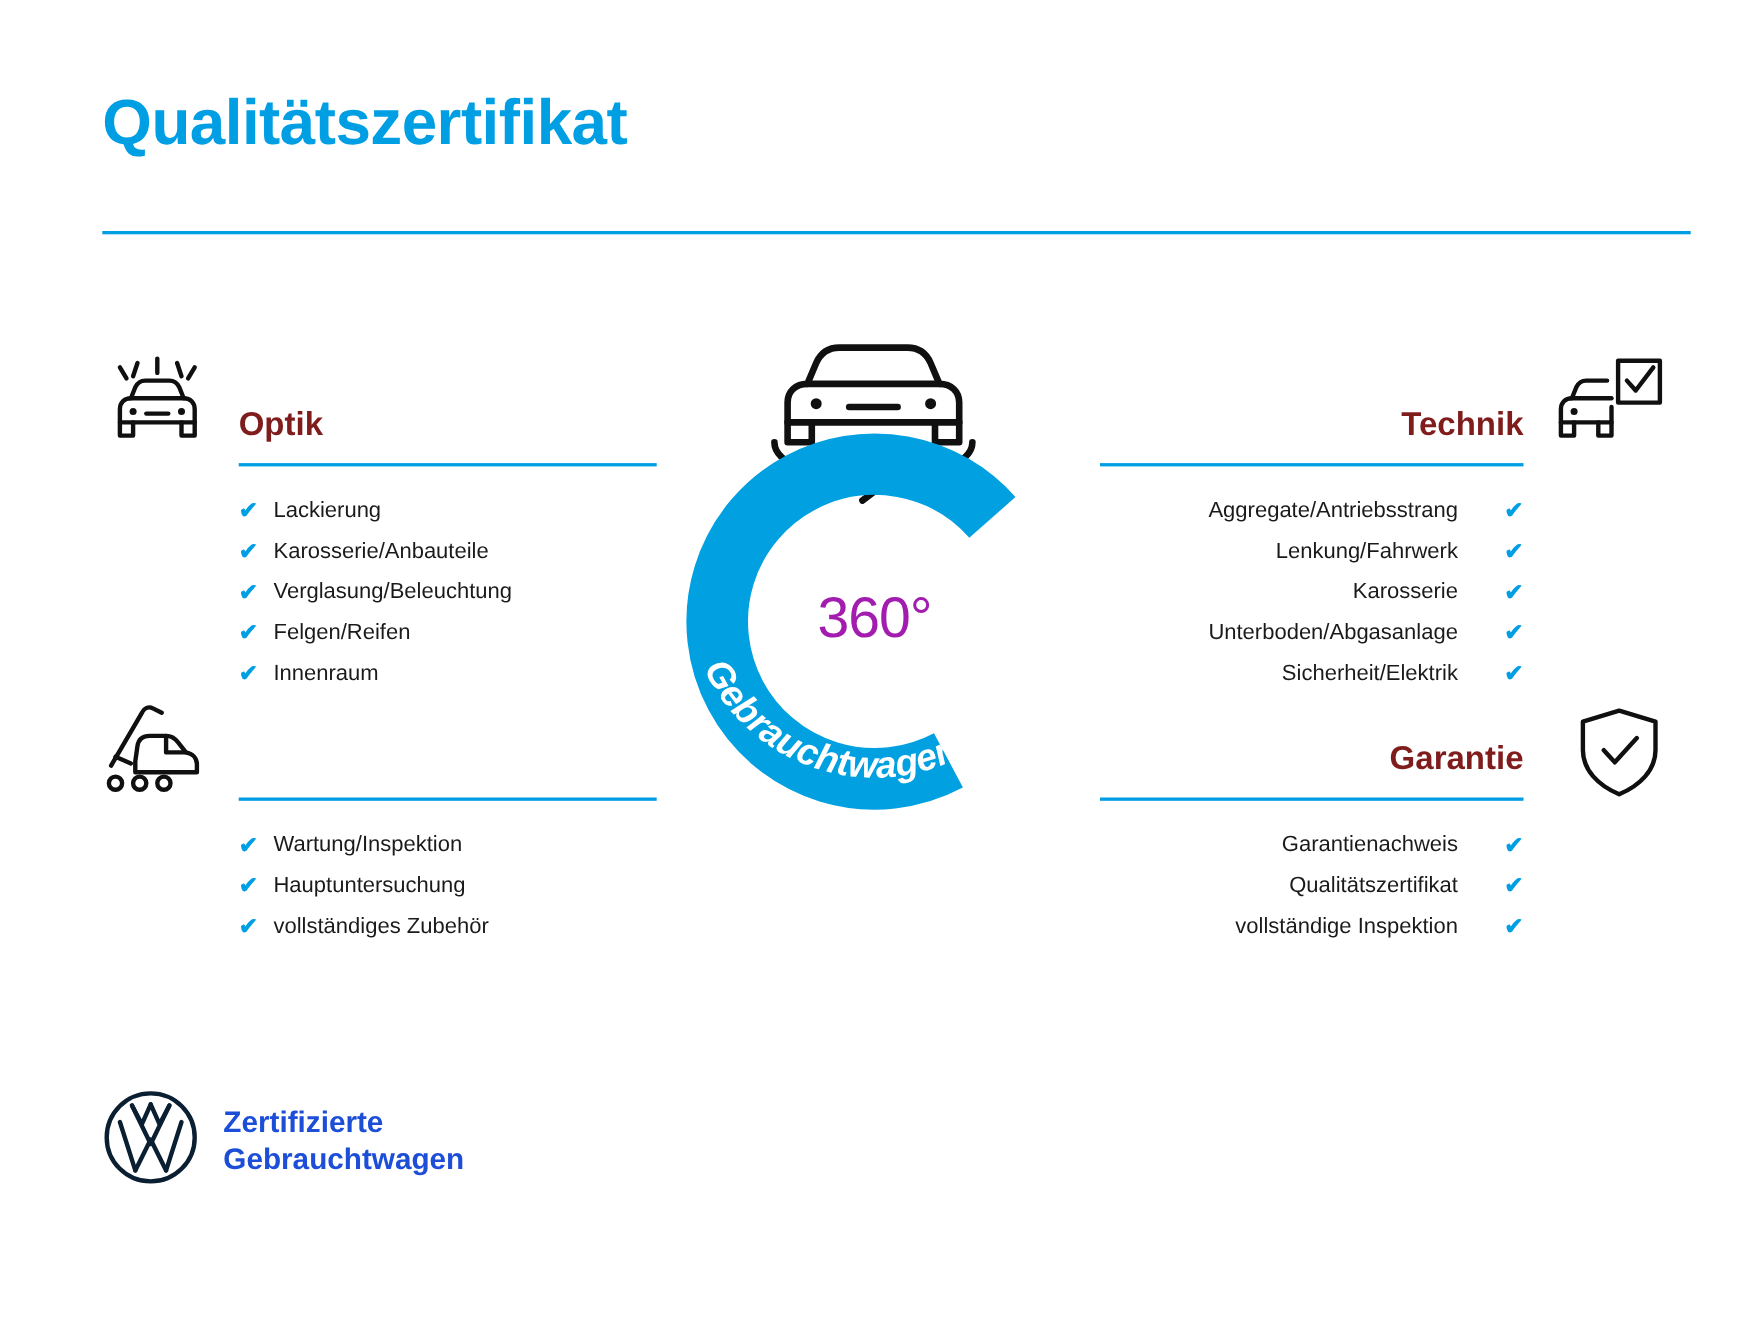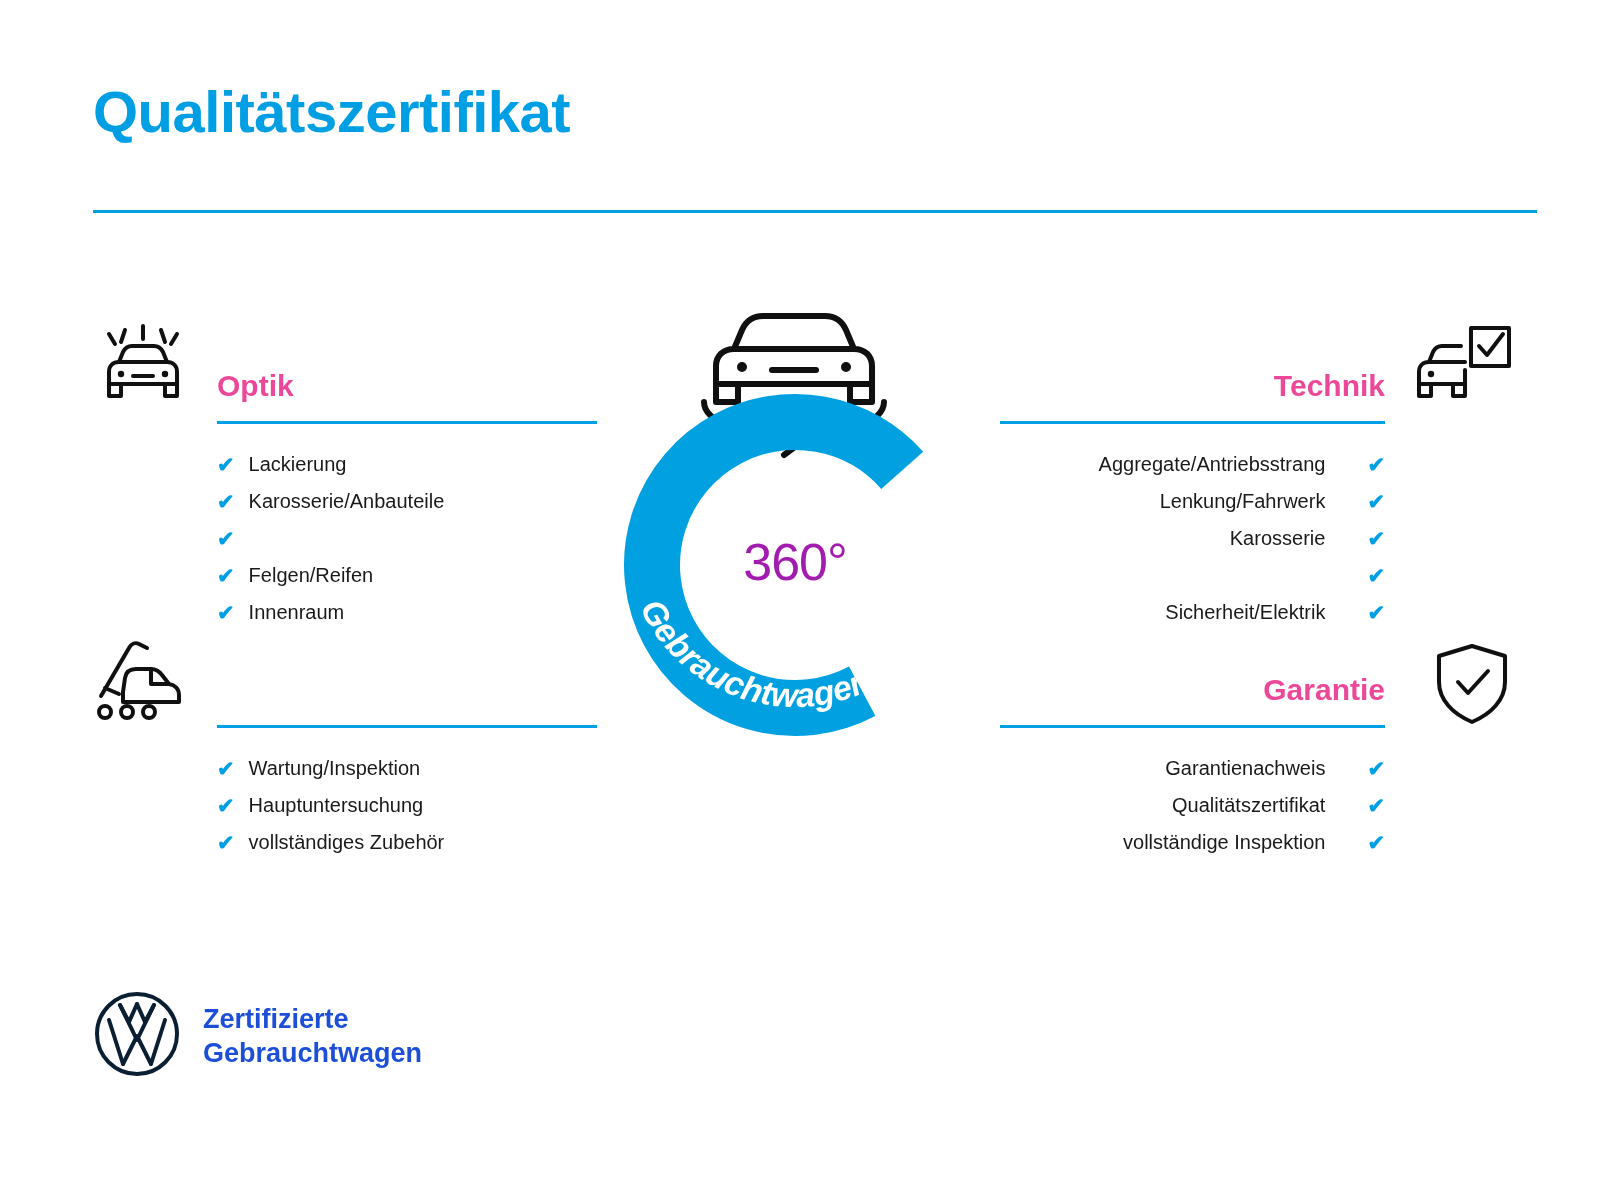--- a/index.html
+++ b/index.html
@@ -35,21 +35,21 @@
   
   .block { position: absolute; }
 
   .block-head {
     position: relative;
     height: 56px;
   }
   .block-head .head-label {
     font-size: 30px;
     font-weight: bold;
-    color: #ec4899;
+    color: #7f1d1d;
     line-height: 36px;
   }
   .head-rule {
     position: absolute;
     left: 0; right: 0;
     bottom: 0;
     height: 3px;
     background: #009EE3;
   }
 
@@ -154,20 +154,21 @@
       <div class="item">
         <span class="check">✔</span>
         <span>Lackierung</span>
       </div>
       <div class="item">
         <span class="check">✔</span>
         <span>Karosserie/Anbauteile</span>
       </div>
       <div class="item">
         <span class="check">✔</span>
+        <span>Verglasung/Beleuchtung</span>
       </div>
       <div class="item">
         <span class="check">✔</span>
         <span>Felgen/Reifen</span>
       </div>
       <div class="item">
         <span class="check">✔</span>
         <span>Innenraum</span>
       </div>
     </div>
@@ -229,20 +230,21 @@
       </div>
       <div class="item">
         <span>Lenkung/Fahrwerk</span>
         <span class="check">✔</span>
       </div>
       <div class="item">
         <span>Karosserie</span>
         <span class="check">✔</span>
       </div>
       <div class="item">
+        <span>Unterboden/Abgasanlage</span>
         <span class="check">✔</span>
       </div>
       <div class="item">
         <span>Sicherheit/Elektrik</span>
         <span class="check">✔</span>
       </div>
     </div>
   </div>
 
   <div class="side-icon" id="icon-garantie">

